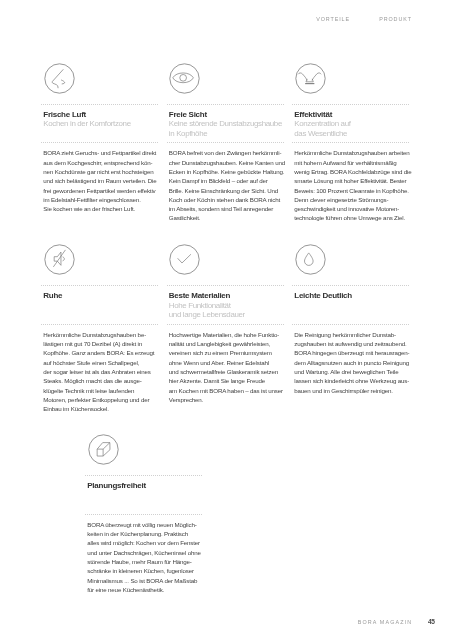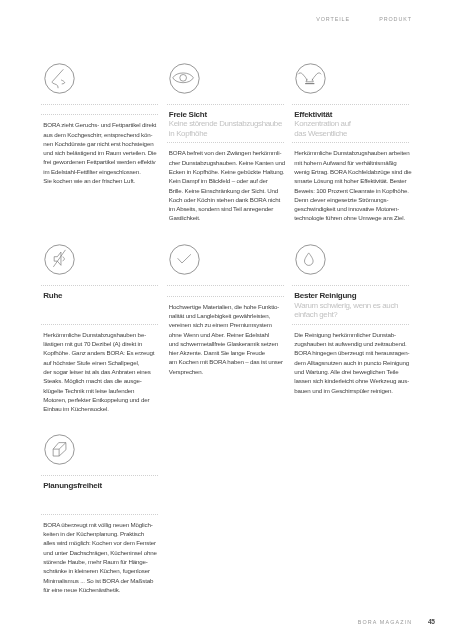--- a/index.html
+++ b/index.html
@@ -4,21 +4,21 @@
 <style>
   html,body{margin:0;padding:0;}
   body{width:453px;height:640px;background:#ffffff;font-family:"Liberation Sans",sans-serif;-webkit-font-smoothing:antialiased;}
   .page{position:relative;width:453px;height:640px;overflow:hidden;}
   .nav{position:absolute;top:17.2px;right:41.2px;display:flex;gap:29.4px;}
   .nav span{font-size:5.4px;letter-spacing:0.88px;color:#9a9a9a;font-weight:400;line-height:5px;white-space:nowrap;}
   .grid{position:absolute;left:41px;top:63px;width:369px;}
   .row{display:flex;gap:7.5px;position:absolute;left:0;width:369px;}
   .row1{top:0;}
   .row2{top:181.4px;}
-  .row3{top:371.4px;}
+  .row3{top:371.4px;margin-left:44px;}
   .col{width:118px;box-sizing:border-box;}
   .icon-wrap{width:31px;height:31px;display:block;margin-left:2.5px;}
   .sep{height:1px;margin-top:9.6px;background-image:repeating-linear-gradient(to right,#d0d0d0 0 1px,#ffffff 1px 2px);}
   .head{height:28.2px;padding-top:5.3px;padding-left:2.3px;box-sizing:border-box;}
   h3{font-size:8.0px;font-weight:bold;color:#303030;margin:0;line-height:9.4px;letter-spacing:-0.26px;white-space:nowrap;}
   .sub{font-size:7.95px;color:#c2c2c2;margin:0;line-height:9.4px;font-weight:400;letter-spacing:-0.35px;}
   .body{font-size:6.2px;color:#434343;line-height:9.28px;margin:0;padding-top:5.1px;padding-left:2.3px;letter-spacing:-0.175px;}
   .ln{white-space:nowrap;}
   .footer{position:absolute;top:619.0px;right:18.4px;display:flex;gap:15.8px;align-items:baseline;}
   .footer .lbl{font-size:5.4px;letter-spacing:1.12px;color:#9a9a9a;line-height:6px;white-space:nowrap;}
@@ -37,20 +37,26 @@
     <div class="row row1">
       <div class="col">
         <div class="icon-wrap">
           <svg viewBox="0 0 32 32" width="31" height="31">
             <circle cx="16" cy="16" r="15.15" fill="none" stroke="#757575" stroke-width="0.78"></circle>
             <path d="M19.7 6.8 L8.7 19.0 C8.2 19.7 8.4 20.4 9.3 20.9 L11.2 21.7 C12.4 22.2 13.6 22.6 14.2 23.6 L14.5 25.6" fill="none" stroke="#777777" stroke-width="0.72" stroke-linecap="round" stroke-linejoin="round"></path>
             <path d="M18.0 17.6 C19.8 18.3 21.1 19.3 21.3 20.1 C21.5 20.9 20.3 21.4 18.7 21.6" fill="none" stroke="#777777" stroke-width="0.72" stroke-linecap="round"></path>
           </svg>
         </div>
         <div class="sep"></div>
+        <div class="head">
+          <h3>Frische Luft</h3>
+          <div class="sub">
+              <div class="ln">Kochen in der Komfortzone</div>
+            </div>
+        </div>
 
         <div class="sep"></div>
         <div class="body">
             <div class="ln">BORA zieht Geruchs- und Fettpartikel direkt</div>
             <div class="ln">aus dem Kochgeschirr, entsprechend kön-</div>
             <div class="ln">nen Kochdünste gar nicht erst hochsteigen</div>
             <div class="ln">und sich belästigend im Raum verteilen. Die</div>
             <div class="ln">frei gewordenen Fettpartikel werden effektiv</div>
             <div class="ln">im Edelstahl-Fettfilter eingeschlossen.</div>
             <div class="ln">Sie kochen wie an der frischen Luft.</div>
@@ -150,20 +156,27 @@
       </div>
 
       <div class="col">
         <div class="icon-wrap">
           <svg viewBox="0 0 32 32" width="31" height="31">
             <circle cx="16" cy="16" r="15.15" fill="none" stroke="#757575" stroke-width="0.78"></circle>
             <path d="M8.9 14.7 L13.4 19.6 L22.6 10.6" fill="none" stroke="#777777" stroke-width="0.7" stroke-linecap="butt" stroke-linejoin="miter"></path>
           </svg>
         </div>
         <div class="sep"></div>
+        <div class="head">
+          <h3>Beste Materialien</h3>
+          <div class="sub">
+              <div class="ln">Hohe Funktionalität</div>
+              <div class="ln">und lange Lebensdauer</div>
+            </div>
+        </div>
 
         <div class="sep"></div>
         <div class="body">
             <div class="ln">Hochwertige Materialien, die hohe Funktio-</div>
             <div class="ln">nalität und Langlebigkeit gewährleisten,</div>
             <div class="ln">vereinen sich zu einem Premiumsystem</div>
             <div class="ln">ohne Wenn und Aber. Reiner Edelstahl</div>
             <div class="ln">und schwermetallfreie Glaskeramik setzen</div>
             <div class="ln">hier Akzente. Damit Sie lange Freude</div>
             <div class="ln">am Kochen mit BORA haben – das ist unser</div>
@@ -173,25 +186,21 @@
 
       <div class="col">
         <div class="icon-wrap">
           <svg viewBox="0 0 32 32" width="31" height="31">
             <circle cx="16" cy="16" r="15.15" fill="none" stroke="#757575" stroke-width="0.78"></circle>
             <path d="M14.2 9.2 C14.2 9.2 9.8 14.7 9.8 17.6 C9.8 20.1 11.8 22.1 14.2 22.1 C16.7 22.1 18.7 20.1 18.7 17.6 C18.7 14.7 14.2 9.2 14.2 9.2 Z" fill="none" stroke="#777777" stroke-width="0.7" stroke-linejoin="round"></path>
           </svg>
         </div>
         <div class="sep"></div>
         <div class="head">
-          <h3>Bester Reinigung</h3>
-          <div class="sub">
-              <div class="ln">Warum schwierig, wenn es auch</div>
-              <div class="ln">einfach geht?</div>
-            </div>
+          <h3>Leichte Deutlich</h3>
         </div>
 
         <div class="sep"></div>
         <div class="body">
             <div class="ln">Die Reinigung herkömmlicher Dunstab-</div>
             <div class="ln">zugshauben ist aufwendig und zeitraubend.</div>
             <div class="ln">BORA hingegen überzeugt mit herausragen-</div>
             <div class="ln">dem Alltagsnutzen auch in puncto Reinigung</div>
             <div class="ln">und Wartung. Alle drei beweglichen Teile</div>
             <div class="ln">lassen sich kinderleicht ohne Werkzeug aus-</div>

